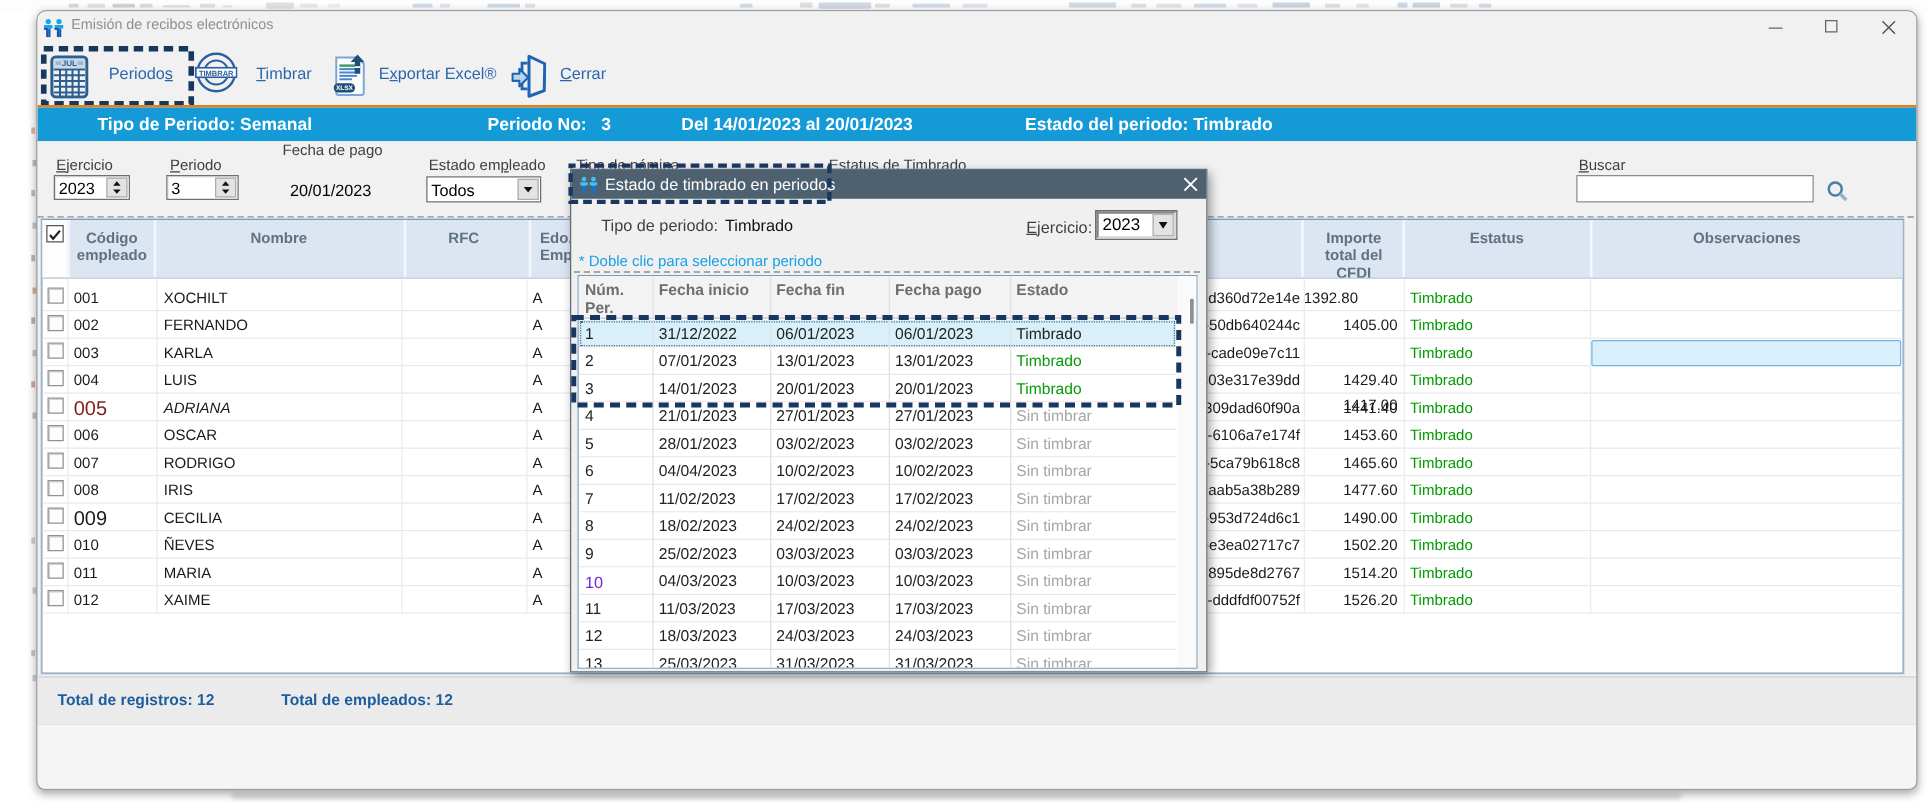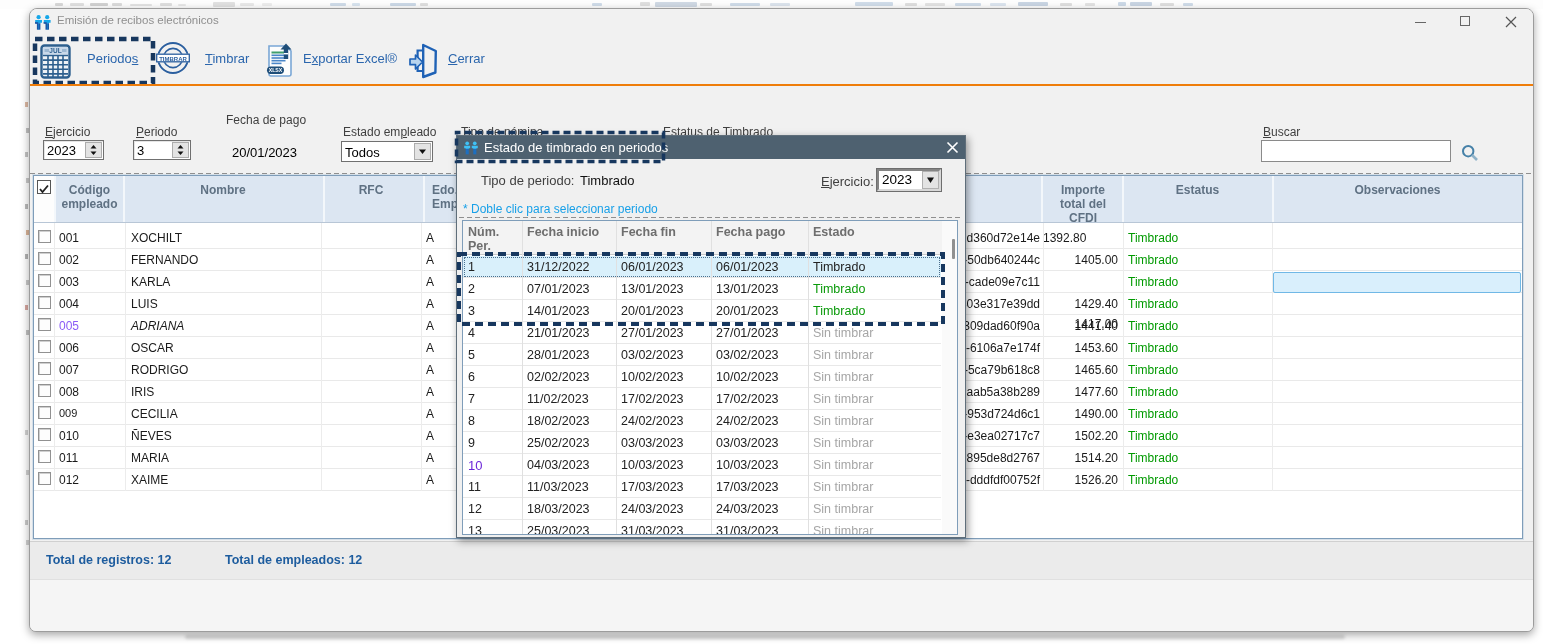--- a/index.html
+++ b/index.html
@@ -128,20 +128,26 @@
   <text x="9.5" y="29.2" font-size="5.2" font-weight="bold" fill="#fff" text-anchor="middle" font-family="Liberation Sans">XLSX</text>
 </svg>
 <span class="abs" style="left:273px;top:42px;font-size:13px;color:#2b66ad;">E<span style="text-decoration:underline;">x</span>portar Excel®</span>
 <svg class="abs" style="left:379px;top:34px;" width="28" height="36" viewBox="0 0 28 36">
   <path d="M14.2 2 L26.8 8 L26.4 29.5 L14.2 34 Z" fill="none" stroke="#1f62b6" stroke-width="2.4" stroke-linejoin="round"></path>
   <path d="M13 7.5 L8.6 7.5 L8.6 28 L13 28" fill="none" stroke="#1f62b6" stroke-width="2.2"></path>
   <path d="M1 16 L6.5 16 L6.5 12 L13.5 19 L6.5 26 L6.5 21.7 L1 21.7 Z" fill="#b8d4ee" stroke="#1f62b6" stroke-width="1.7" stroke-linejoin="round"></path>
 </svg>
 <span class="abs" style="left:418px;top:42px;font-size:13px;color:#2b66ad;"><span style="text-decoration:underline;">C</span>errar</span>
 <div class="abs" style="left:0;top:75px;width:1503px;height:2px;background:#ef7d0a;"></div>
+<div class="abs" style="left:0;top:77px;width:1503px;height:27px;background:#149bd7;color:#fff;font-weight:bold;font-size:14px;">
+ <span class="abs" style="left:48px;top:5px;">Tipo de Periodo: Semanal</span>
+ <span class="abs" style="left:360px;top:5px;">Periodo No:&nbsp;&nbsp;&nbsp;3</span>
+ <span class="abs" style="left:515px;top:5px;">Del 14/01/2023 al 20/01/2023</span>
+ <span class="abs" style="left:790px;top:5px;">Estado del periodo: Timbrado</span>
+</div>
 <div class="abs" style="left:0;top:104px;width:1503px;height:60px;background:#f1f1f1;"></div>
 <span class="abs" style="left:15px;top:116px;font-size:12px;color:#3f3f3f;"><span style="text-decoration:underline;">E</span>jercicio</span>
 <span class="abs" style="left:106px;top:116px;font-size:12px;color:#3f3f3f;"><span style="text-decoration:underline;">P</span>eriodo</span>
 <span class="abs" style="left:196px;top:104px;font-size:12px;color:#3f3f3f;">Fecha de pago</span>
 <span class="abs" style="left:313px;top:116px;font-size:12px;color:#3f3f3f;">Estado em<span style="text-decoration:underline;">p</span>leado</span>
 <span class="abs" style="left:431px;top:116px;font-size:12px;color:#3f3f3f;">Tipo de nómina</span>
 <span class="abs" style="left:633px;top:116px;font-size:12px;color:#3f3f3f;">Estatus de Timbrado</span>
 <span class="abs" style="left:1233px;top:116px;font-size:12px;color:#3f3f3f;"><span style="text-decoration:underline;">B</span>uscar</span>
 <div class="abs" style="left:13px;top:131px;width:61px;height:20px;background:#fff;border:1px solid #707070;box-shadow:1px 1px 0 #e5e5e5 inset;">
  <span class="abs" style="left:3px;top:2px;font-size:13px;color:#000;">2023</span>
@@ -223,21 +229,21 @@
 <div class="abs" style="left:4px;top:284px;width:1488px;height:22px;border-bottom:1px solid #e9e9e9;"></div>
 <div class="abs" style="left:8px;top:287px;width:13px;height:13px;background:#fdfdfd;border:1px solid #919191;box-shadow:inset 1px 1px 0 #cfcfcf;"></div>
 <span class="abs" style="left:29px;top:288px;font-size:12px;color:#1a1a1a;">004</span>
 <span class="abs" style="left:101px;top:288px;font-size:12px;color:#1a1a1a;">LUIS</span>
 <span class="abs" style="left:396px;top:288px;font-size:12px;color:#1a1a1a;">A</span>
 <div class="abs" style="left:880px;top:288px;width:130px;font-size:12px;color:#1a1a1a;text-align:right;">803e317e39dd</div>
 <div class="abs" style="left:1013px;top:288px;width:75px;font-size:12px;color:#1a1a1a;text-align:right;">1429.40</div>
 <span class="abs" style="left:1098px;top:288px;font-size:12px;color:#009a00;">Timbrado</span>
 <div class="abs" style="left:4px;top:306px;width:1488px;height:22px;border-bottom:1px solid #e9e9e9;"></div>
 <div class="abs" style="left:8px;top:309px;width:13px;height:13px;background:#fdfdfd;border:1px solid #919191;box-shadow:inset 1px 1px 0 #cfcfcf;"></div>
-<span class="abs" style="left:29px;top:310px;font-size:12px;color:#8b5cf6;">005</span>
+<span class="abs" style="left:29px;top:310px;font-size:16px;color:#7f1d1d;">005</span>
 <span class="abs" style="left:101px;top:310px;font-size:12px;color:#1a1a1a;font-style:italic;">ADRIANA</span>
 <span class="abs" style="left:396px;top:310px;font-size:12px;color:#1a1a1a;">A</span>
 <div class="abs" style="left:880px;top:310px;width:130px;font-size:12px;color:#1a1a1a;text-align:right;">-309dad60f90a</div>
 <div class="abs" style="left:1013px;top:310px;width:75px;font-size:12px;color:#1a1a1a;text-align:right;">1441.40</div>
 <span class="abs" style="left:1098px;top:310px;font-size:12px;color:#009a00;">Timbrado</span>
 <div class="abs" style="left:4px;top:328px;width:1488px;height:22px;border-bottom:1px solid #e9e9e9;"></div>
 <div class="abs" style="left:8px;top:331px;width:13px;height:13px;background:#fdfdfd;border:1px solid #919191;box-shadow:inset 1px 1px 0 #cfcfcf;"></div>
 <span class="abs" style="left:29px;top:332px;font-size:12px;color:#1a1a1a;">006</span>
 <span class="abs" style="left:101px;top:332px;font-size:12px;color:#1a1a1a;">OSCAR</span>
 <span class="abs" style="left:396px;top:332px;font-size:12px;color:#1a1a1a;">A</span>
@@ -255,21 +261,21 @@
 <div class="abs" style="left:4px;top:372px;width:1488px;height:22px;border-bottom:1px solid #e9e9e9;"></div>
 <div class="abs" style="left:8px;top:375px;width:13px;height:13px;background:#fdfdfd;border:1px solid #919191;box-shadow:inset 1px 1px 0 #cfcfcf;"></div>
 <span class="abs" style="left:29px;top:376px;font-size:12px;color:#1a1a1a;">008</span>
 <span class="abs" style="left:101px;top:376px;font-size:12px;color:#1a1a1a;">IRIS</span>
 <span class="abs" style="left:396px;top:376px;font-size:12px;color:#1a1a1a;">A</span>
 <div class="abs" style="left:880px;top:376px;width:130px;font-size:12px;color:#1a1a1a;text-align:right;">-aab5a38b289</div>
 <div class="abs" style="left:1013px;top:376px;width:75px;font-size:12px;color:#1a1a1a;text-align:right;">1477.60</div>
 <span class="abs" style="left:1098px;top:376px;font-size:12px;color:#009a00;">Timbrado</span>
 <div class="abs" style="left:4px;top:394px;width:1488px;height:22px;border-bottom:1px solid #e9e9e9;"></div>
 <div class="abs" style="left:8px;top:397px;width:13px;height:13px;background:#fdfdfd;border:1px solid #919191;box-shadow:inset 1px 1px 0 #cfcfcf;"></div>
-<span class="abs" style="left:29px;top:398px;font-size:11px;color:#1a1a1a;">009</span>
+<span class="abs" style="left:29px;top:398px;font-size:16px;color:#1a1a1a;">009</span>
 <span class="abs" style="left:101px;top:398px;font-size:12px;color:#1a1a1a;">CECILIA</span>
 <span class="abs" style="left:396px;top:398px;font-size:12px;color:#1a1a1a;">A</span>
 <div class="abs" style="left:880px;top:398px;width:130px;font-size:12px;color:#1a1a1a;text-align:right;">-953d724d6c1</div>
 <div class="abs" style="left:1013px;top:398px;width:75px;font-size:12px;color:#1a1a1a;text-align:right;">1490.00</div>
 <span class="abs" style="left:1098px;top:398px;font-size:12px;color:#009a00;">Timbrado</span>
 <div class="abs" style="left:4px;top:416px;width:1488px;height:22px;border-bottom:1px solid #e9e9e9;"></div>
 <div class="abs" style="left:8px;top:419px;width:13px;height:13px;background:#fdfdfd;border:1px solid #919191;box-shadow:inset 1px 1px 0 #cfcfcf;"></div>
 <span class="abs" style="left:29px;top:420px;font-size:12px;color:#1a1a1a;">010</span>
 <span class="abs" style="left:101px;top:420px;font-size:12px;color:#1a1a1a;">ÑEVES</span>
 <span class="abs" style="left:396px;top:420px;font-size:12px;color:#1a1a1a;">A</span>
@@ -380,21 +386,21 @@
 <span class="abs" style="left:253px;top:70px;font-size:12.5px;color:#222;">27/01/2023</span>
 <span class="abs" style="left:350px;top:70px;font-size:12.5px;color:#a6a6a6;">Sin timbrar</span>
 <div class="abs" style="left:0;top:88px;width:478px;height:22px;background:#fff;border-bottom:1px solid #e8e8e8;"></div>
 <span class="abs" style="left:5px;top:92px;font-size:12.5px;color:#222;">5</span>
 <span class="abs" style="left:64px;top:92px;font-size:12.5px;color:#222;">28/01/2023</span>
 <span class="abs" style="left:158px;top:92px;font-size:12.5px;color:#222;">03/02/2023</span>
 <span class="abs" style="left:253px;top:92px;font-size:12.5px;color:#222;">03/02/2023</span>
 <span class="abs" style="left:350px;top:92px;font-size:12.5px;color:#a6a6a6;">Sin timbrar</span>
 <div class="abs" style="left:0;top:110px;width:478px;height:22px;background:#fff;border-bottom:1px solid #e8e8e8;"></div>
 <span class="abs" style="left:5px;top:114px;font-size:12.5px;color:#222;">6</span>
-<span class="abs" style="left:64px;top:114px;font-size:12.5px;color:#222;">02/02/2023</span>
+<span class="abs" style="left:64px;top:114px;font-size:12.5px;color:#222;">04/04/2023</span>
 <span class="abs" style="left:158px;top:114px;font-size:12.5px;color:#222;">10/02/2023</span>
 <span class="abs" style="left:253px;top:114px;font-size:12.5px;color:#222;">10/02/2023</span>
 <span class="abs" style="left:350px;top:114px;font-size:12.5px;color:#a6a6a6;">Sin timbrar</span>
 <div class="abs" style="left:0;top:132px;width:478px;height:22px;background:#fff;border-bottom:1px solid #e8e8e8;"></div>
 <span class="abs" style="left:5px;top:136px;font-size:12.5px;color:#222;">7</span>
 <span class="abs" style="left:64px;top:136px;font-size:12.5px;color:#222;">11/02/2023</span>
 <span class="abs" style="left:158px;top:136px;font-size:12.5px;color:#222;">17/02/2023</span>
 <span class="abs" style="left:253px;top:136px;font-size:12.5px;color:#222;">17/02/2023</span>
 <span class="abs" style="left:350px;top:136px;font-size:12.5px;color:#a6a6a6;">Sin timbrar</span>
 <div class="abs" style="left:0;top:154px;width:478px;height:22px;background:#fff;border-bottom:1px solid #e8e8e8;"></div>

